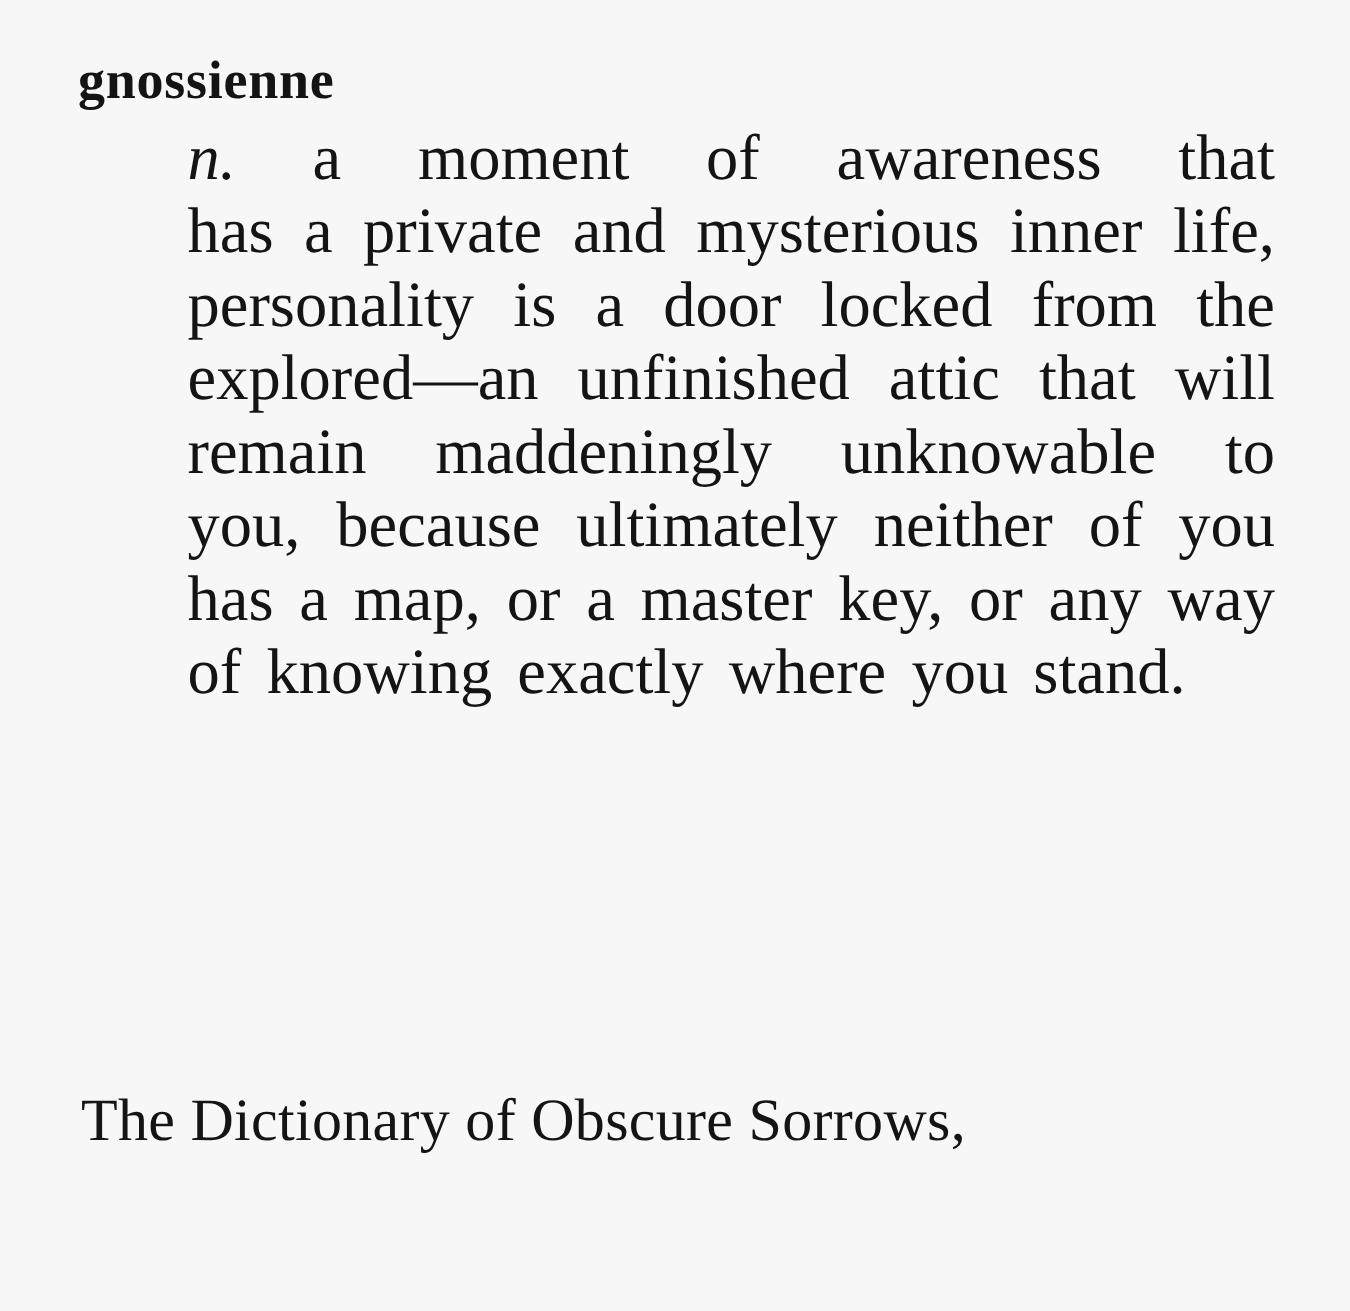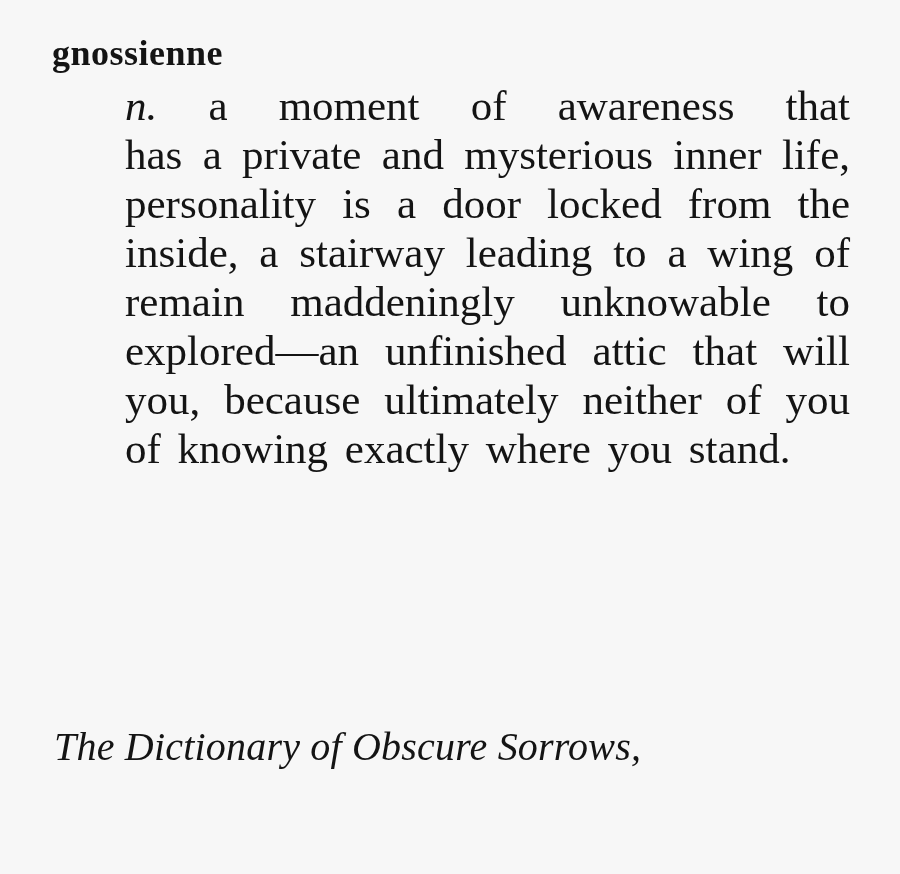--- a/index.html
+++ b/index.html
@@ -43,37 +43,36 @@
     text-align-last: left;
     word-spacing: 0.14em;
   }
   .pos {
     font-style: italic;
   }
   .attribution {
     position: absolute;
     left: 54px;
     top: 722px;
-    font-style: italic;
     font-size: 40px;
     line-height: 49px;
     letter-spacing: 0.2px;
   }
 </style>
 </head>
 <body>
 
 <div class="entry-headword">gnossienne</div>
 
 <div class="definition-body">
     <div class="def-line"><span class="pos">n.</span> a moment of awareness that</div>
     <div class="def-line">has a private and mysterious inner life,</div>
     <div class="def-line">personality is a door locked from the</div>
-    <div class="def-line">inside, a stairway leading to a wing of</div>
+    <div class="def-line">explored—an unfinished attic that will</div>
     <div class="def-line">remain maddeningly unknowable to</div>
-    <div class="def-line">explored—an unfinished attic that will</div>
     <div class="def-line">you, because ultimately neither of you</div>
+    <div class="def-line">has a map, or a master key, or any way</div>
     <div class="def-line last">of knowing exactly where you stand.</div>
   </div>
 
 <div class="attribution">
   <div>The Dictionary of Obscure Sorrows,</div>
 </div>
 
 </body></html>

